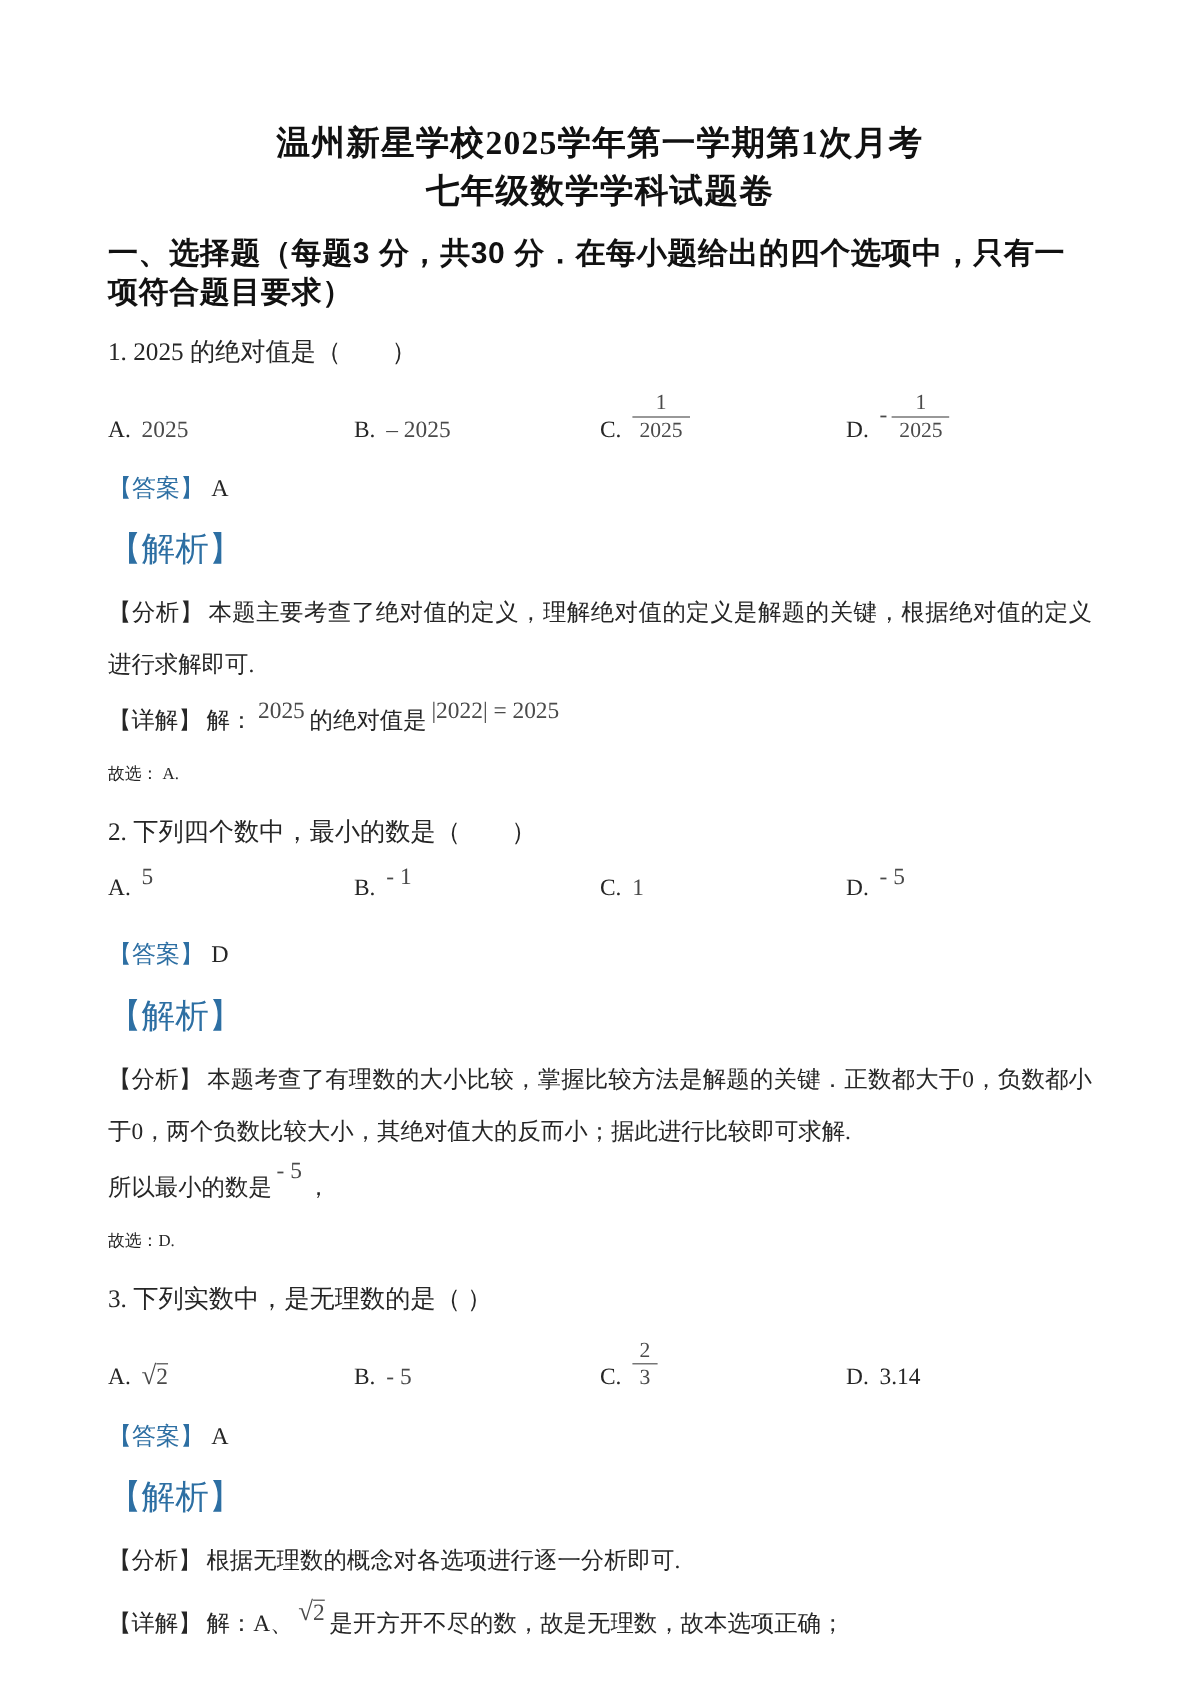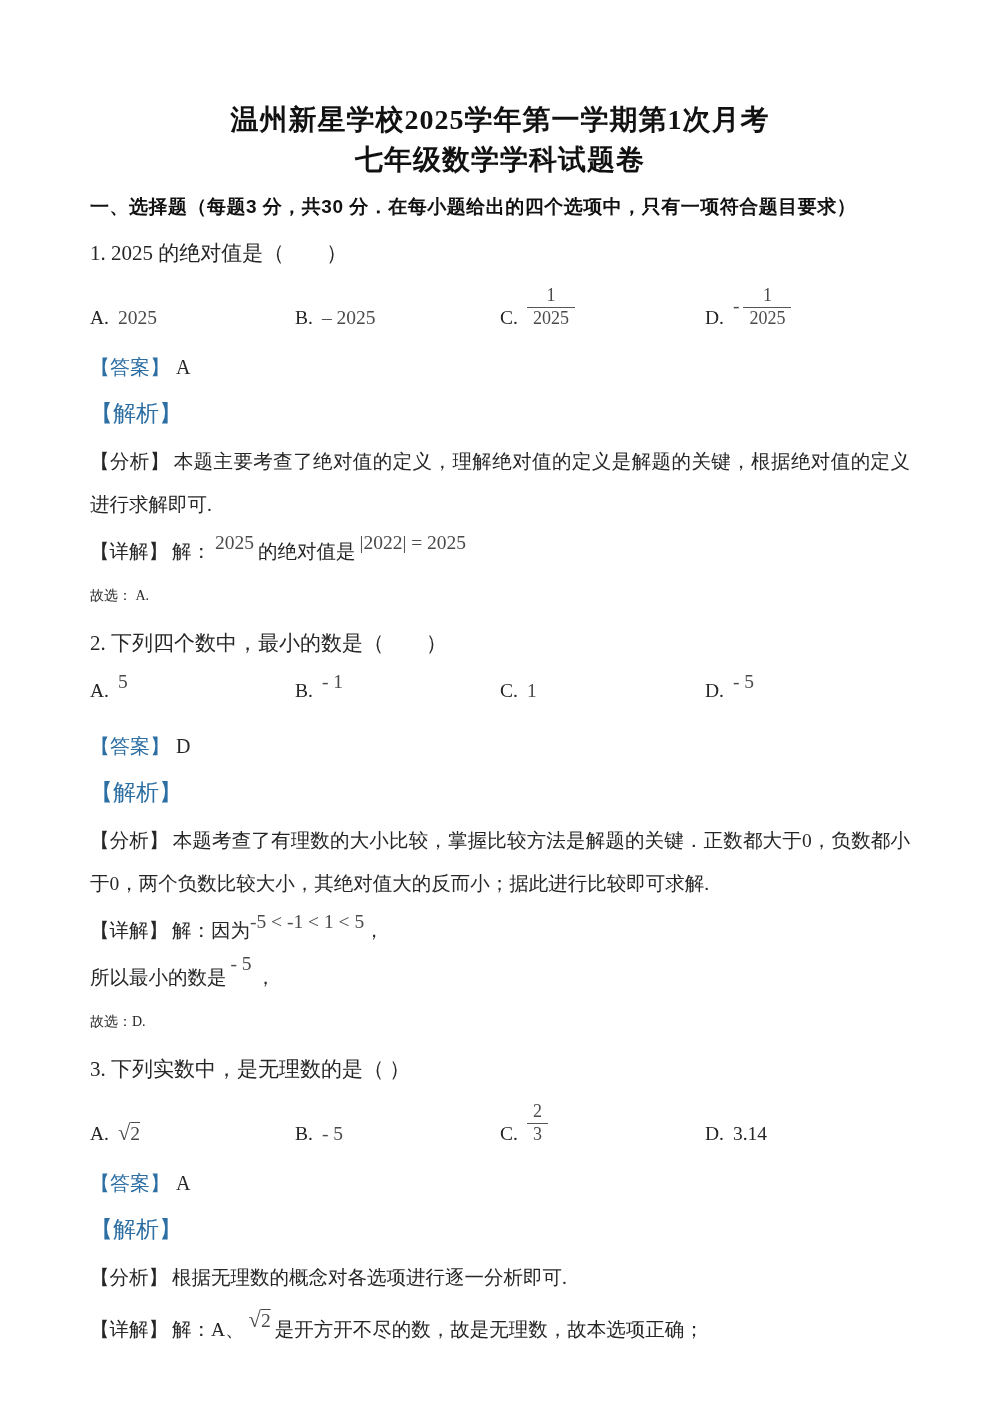--- a/index.html
+++ b/index.html
@@ -8,42 +8,42 @@
   body { font-family: "Liberation Serif", serif; color: var(--ink); }
   .page {
     width: 1000px; height: 1414px; margin: 0 auto; background: #ffffff;
     padding: 100px 90px 0 90px; overflow: hidden; position: relative;
   }
   .title {
     text-align: center; font-weight: bold; font-size: 28px; line-height: 1.42;
     color: #111111; letter-spacing: 1px;
   }
   .section-heading {
-    font-weight: bold; font-size: 19px; margin-top: 14px; color: #111111;
+    font-weight: bold; font-size: 25px; margin-top: 14px; color: #111111;
     font-family: "Liberation Sans", sans-serif; letter-spacing: 0.5px;
   }
   .q-block { margin-top: 10px; }
   .q-stem { font-size: 21px; line-height: 1.9; margin-top: 14px; }
   .opts { display: flex; align-items: baseline; margin-top: 4px; min-height: 58px; padding-top: 8px; }
   .opts.short { min-height: 46px; padding-top: 12px; }
   .opt { width: 205px; font-size: 19.5px; }
   .opt:last-child { width: auto; }
   .olabel { margin-right: 9px; }
   .math { font-family: "Liberation Serif", serif; color: var(--math); }
   .sup { display: inline-block; transform: translateY(-9px); }
   .sup-high { display: inline-block; transform: translateY(-14px); }
   .frac { display: inline-block; text-align: center; font-size: 18px; line-height: 1.18; color: var(--math); }
   .frac .fnum { display: block; padding: 0 6px; border-bottom: 1.4px solid #555; }
   .frac .fden { display: block; padding: 0 6px; }
   .fsign { display: inline-block; transform: translateY(-12px); margin-right: 4px; color: var(--math); }
   .sqrt { white-space: nowrap; }
   .sqrt .rsign { font-size: 1.15em; }
   .sqrt .rval { text-decoration: overline; }
   .ans-line { font-size: 20px; line-height: 2.0; margin-top: 12px; }
-  .exp-line { font-size: 23px; line-height: 2.0; margin-top: 4px; }
+  .exp-line { font-size: 28px; line-height: 2.0; margin-top: 4px; }
   .blue { color: var(--blue); }
   .ansletter { margin-left: 6px; }
   .para { font-size: 19.5px; line-height: 2.2; margin-top: 4px; text-align: justify; }
   .tag { margin-right: 4px; }
   .concl { font-size: 14px; line-height: 2.0; margin-top: 8px; }
   .detail-math { margin: 0 4px; }
 </style>
 </head>
 <body>
 
@@ -108,23 +108,20 @@
 
     <div class="ans-line">
       <span class="blue">【答案】</span><span class="ansletter">D</span>
     </div>
     <div class="exp-line blue">【解析】</div>
 
     <div class="para">
       <span class="tag">【分析】</span><span>本题考查了有理数的大小比较，掌握比较方法是解题的关键．正数都大于0，负数都小于0，两个负数比较大小，其绝对值大的反而小；据此进行比较即可求解.</span>
     </div>
 
-    <div class="para">
-      <span class="tag">【详解】</span><span>解：因为</span><span class="math sup">-5 &lt; -1 &lt; 1 &lt; 5</span><span>，</span>
-    </div>
 
     <div class="para">
       <span>所以最小的数是</span><span class="math sup-high detail-math">- 5</span><span>，</span>
     </div>
 
     <div class="concl">故选：D.</div>
   </div>
 
   <div class="q-block">
     <div class="q-stem">3. 下列实数中，是无理数的是（  ）</div>

